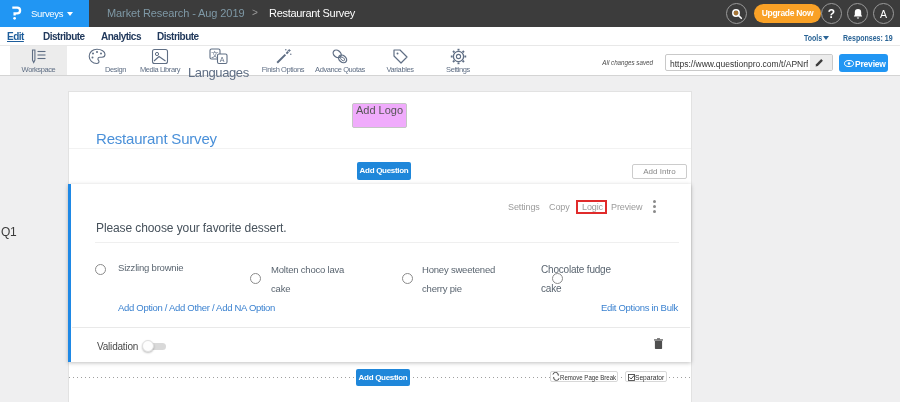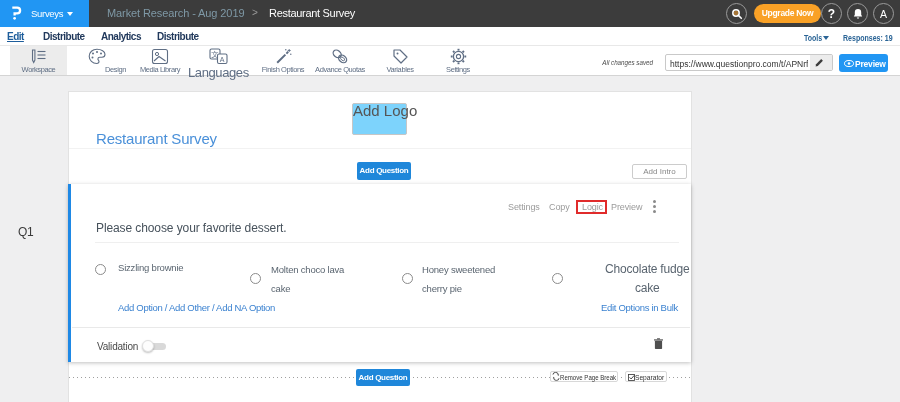--- a/index.html
+++ b/index.html
@@ -133,23 +133,23 @@
   </svg>
   <div class="abs" style="left:839px;top:54px;width:49px;height:18px;background:#2196f3;border-radius:3px;"></div>
   <svg class="abs" style="left:844px;top:60px;" width="10" height="7" viewBox="0 0 10 7">
     <ellipse cx="5" cy="3.5" rx="4.5" ry="3" fill="none" stroke="#fff" stroke-width="1"></ellipse>
     <circle cx="5" cy="3.5" r="1.3" fill="#fff"></circle>
   </svg>
   <div class="abs" style="left:855px;top:59px;font-size:8.5px;font-weight:bold;letter-spacing:-0.2px;color:#fff;">Preview</div>
 
   <div class="abs" style="left:68px;top:91px;width:624px;height:311px;background:#fff;border:1px solid #e2e2e2;border-bottom:none;"></div>
 
-  <div class="abs" style="left:18px;top:225px;font-size:12px;letter-spacing:-0.3px;color:#3a3a3a;">Q1</div>
-
-  <div class="abs" style="left:352px;top:103px;width:55px;height:32px;background:#7dd3fc;border:1px solid #c6c6c6;border-radius:2px;font-size:15px;color:#555;text-align:center;line-height:13px;">Add Logo</div>
+  <div class="abs" style="left:1px;top:225px;font-size:12px;letter-spacing:-0.3px;color:#3a3a3a;">Q1</div>
+
+  <div class="abs" style="left:352px;top:103px;width:55px;height:25px;background:#f0abfc;border:1px solid #c6c6c6;border-radius:2px;font-size:11px;color:#555;text-align:center;line-height:13px;">Add Logo</div>
 
   <div class="abs" style="left:96px;top:130px;font-size:15px;letter-spacing:-0.2px;color:#4a90d9;">Restaurant Survey</div>
   <div class="abs" style="left:69px;top:148px;width:622px;height:1px;background:#f2f2f2;"></div>
 
   <div class="abs" style="left:357px;top:162px;width:54px;height:18px;background:#1f87da;border-radius:2px;font-size:8px;font-weight:bold;letter-spacing:-0.3px;color:#fff;text-align:center;line-height:18px;">Add Question</div>
   <div class="abs" style="left:632px;top:164px;width:55px;height:15px;background:#fff;border:1px solid #ccc;border-radius:2px;font-size:8px;color:#888;text-align:center;line-height:13px;">Add Intro</div>
 
   <div class="abs" style="left:68px;top:184px;width:623px;height:178px;background:#fff;border-left:3px solid #1e88e5;box-shadow:0 1px 4px rgba(0,0,0,0.25);"></div>
 
   <div class="abs" style="left:508px;top:202px;font-size:9px;letter-spacing:-0.1px;color:#9b9b9b;">Settings</div>
@@ -167,21 +167,21 @@
   <div class="abs" style="left:95px;top:263.5px;width:11px;height:11px;border:1.2px solid #8b8b8b;border-radius:50%;"></div>
   <div class="abs" style="left:118px;top:262px;font-size:9.5px;letter-spacing:-0.2px;line-height:11px;color:#5a6570;">Sizzling brownie</div>
 
   <div class="abs" style="left:250px;top:272.5px;width:11px;height:11px;border:1.2px solid #8b8b8b;border-radius:50%;"></div>
   <div class="abs" style="left:271px;top:259.5px;font-size:9.5px;letter-spacing:-0.2px;color:#5a6570;line-height:19px;">Molten choco lava<br>cake</div>
 
   <div class="abs" style="left:402px;top:272.5px;width:11px;height:11px;border:1.2px solid #8b8b8b;border-radius:50%;"></div>
   <div class="abs" style="left:422px;top:259.5px;font-size:9.5px;letter-spacing:-0.2px;color:#5a6570;line-height:19px;">Honey sweetened<br>cherry pie</div>
 
   <div class="abs" style="left:552px;top:272.5px;width:11px;height:11px;border:1.2px solid #8b8b8b;border-radius:50%;"></div>
-  <div class="abs" style="left:605px;top:259.5px;font-size:12px;letter-spacing:-0.2px;color:#5a6570;line-height:19px;text-align:center;">Chocolate fudge<br>cake</div>
+  <div class="abs" style="left:541px;top:259.5px;font-size:10px;letter-spacing:-0.2px;color:#5a6570;line-height:19px;">Chocolate fudge<br>cake</div>
 
   <div class="abs" style="left:118px;top:302px;font-size:9.5px;letter-spacing:-0.3px;color:#3b82d0;">Add Option / Add Other / Add NA Option</div>
   <div class="abs" style="left:588px;top:302px;font-size:9.5px;letter-spacing:-0.3px;color:#3b82d0;padding-left:13px;">Edit Options in Bulk</div>
 
   <div class="abs" style="left:72px;top:327px;width:618px;height:1px;background:#e9e9e9;"></div>
   <div class="abs" style="left:97px;top:341px;font-size:10px;letter-spacing:-0.2px;color:#4a4a4a;">Validation</div>
   <div class="abs" style="left:146px;top:343px;width:20px;height:7px;background:#d9d9d9;border-radius:3.5px;"></div>
   <div class="abs" style="left:142px;top:340px;width:12px;height:12px;background:#fdfdfd;border:1px solid #e0e0e0;border-radius:50%;box-shadow:0 1px 2px rgba(0,0,0,0.25);"></div>
   <svg class="abs" style="left:654px;top:338px;" width="9" height="11" viewBox="0 0 10 12">
     <rect x="1" y="3" width="8" height="9" rx="0.8" fill="#4f4f4f"></rect>

